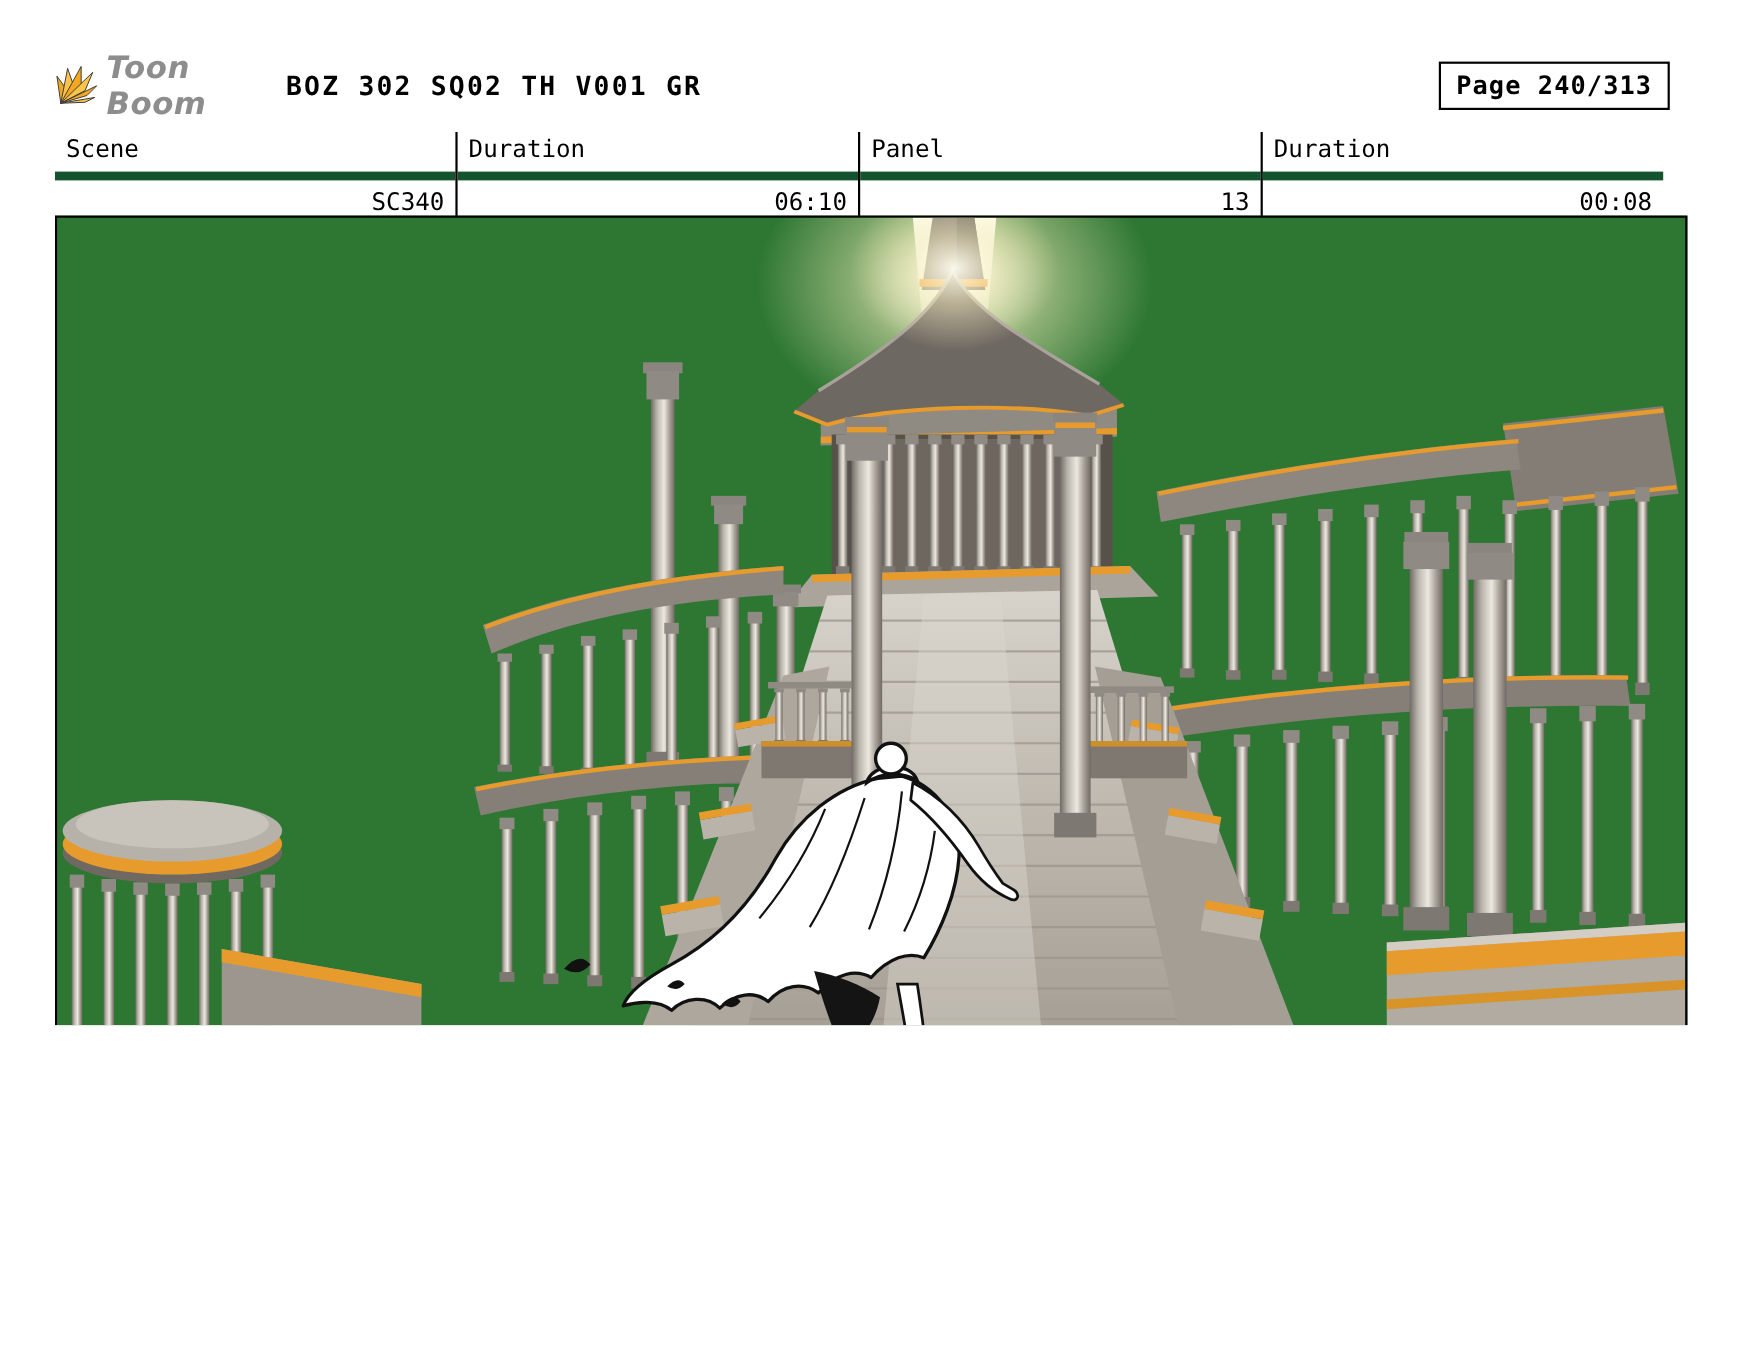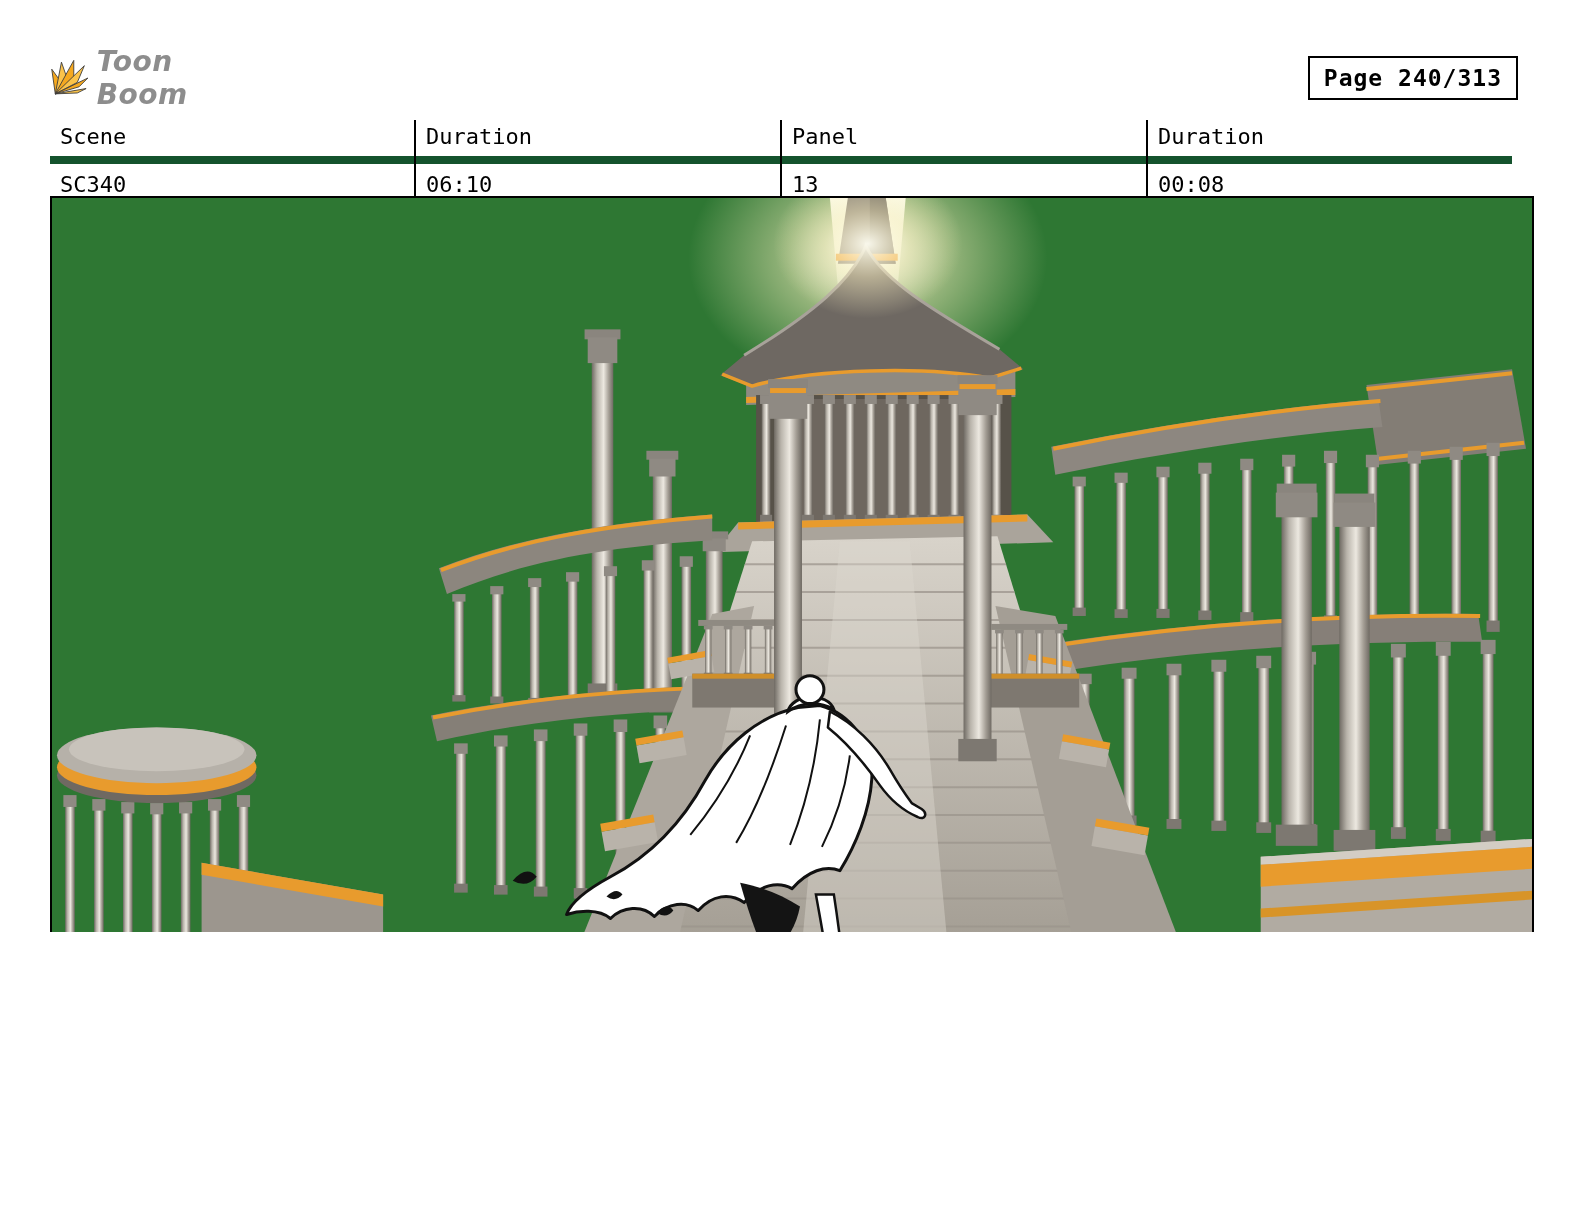--- a/index.html
+++ b/index.html
@@ -13,21 +13,21 @@
   .logo { display:flex; align-items:center; gap:8px; width:196px; }
   .logo-text { font-family:"DejaVu Sans","Liberation Sans",sans-serif;
     font-style:italic; font-weight:bold; font-size:28px; color:#8d8d8d; letter-spacing:.5px; }
   .title { font-size:24px; font-weight:bold; letter-spacing:2px; margin-left:14px; }
   .page-box { margin-left:auto; border:2px solid #000; padding:7px 14px;
     font-size:23px; font-weight:bold; letter-spacing:1px; }
   .info-bar { position:absolute; left:50px; top:120px; width:1462px; display:flex; }
   .info-cell { flex:1 1 25%; }
   .info-cell + .info-cell { border-left:2px solid #000; }
   .info-label { font-size:22px; padding:4px 10px 7px; border-bottom:8px solid #14532d; }
-  .info-value { font-size:22px; padding:8px 10px 12px; }
+  .info-value { font-size:22px; padding:8px 10px 12px; text-align:right; }
   .panel-frame { position:absolute; left:50px; top:196px; width:1484px; height:828px;
     border:2px solid #000; box-sizing:border-box; background:#2e7733; }
   .panel-frame svg { display:block; width:100%; height:100%; }
 </style>
 </head>
 <body>
 
 <div class="page">
 
   <div class="header">
@@ -37,20 +37,21 @@
           <path d="M6,40 L2,12 L15,30 Z" fill="#f5a81f"></path>
           <path d="M6,40 L13,4 L21,27 Z" fill="#fbc34a"></path>
           <path d="M6,40 L27,2 L27,25 Z" fill="#f5a81f"></path>
           <path d="M6,40 L39,8 L31,27 Z" fill="#fbc34a"></path>
           <path d="M6,40 L43,22 L33,32 Z" fill="#f5a81f"></path>
           <path d="M6,40 L41,34 L31,39 Z" fill="#fbc34a"></path>
         </g>
       </svg>
       <span class="logo-text">Toon Boom</span>
     </div>
+    <div class="title">BOZ 302 SQ02 TH V001 GR</div>
     <div class="page-box">Page 240/313</div>
   </div>
 
   <div class="info-bar">
     <div class="info-cell">
       <div class="info-label">Scene</div>
       <div class="info-value">SC340</div>
     </div>
     <div class="info-cell">
       <div class="info-label">Duration</div>

